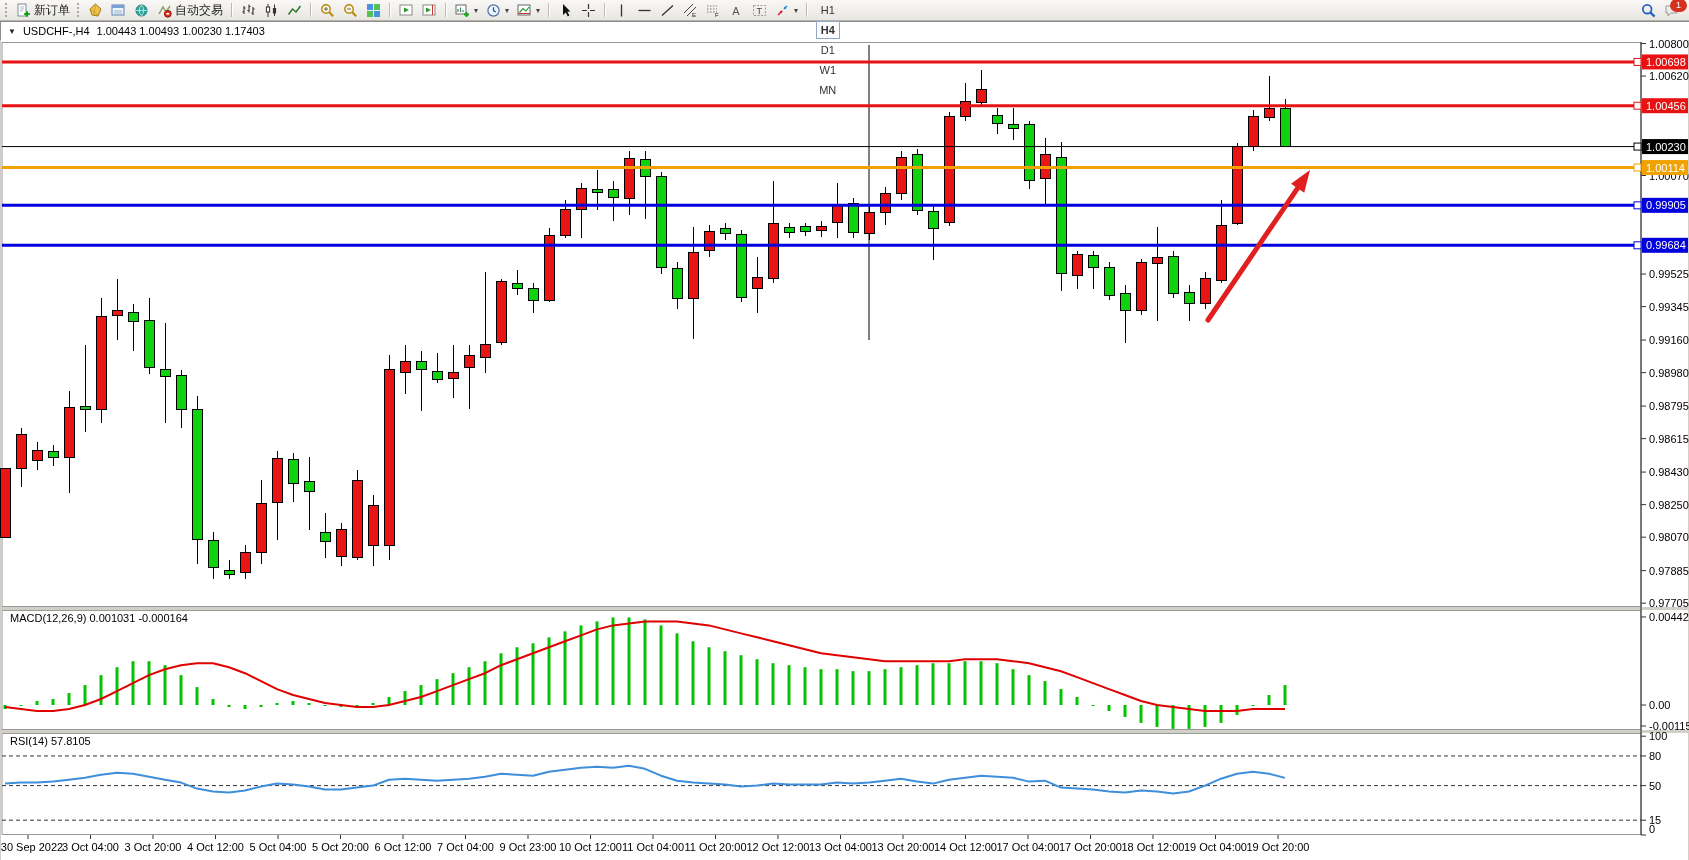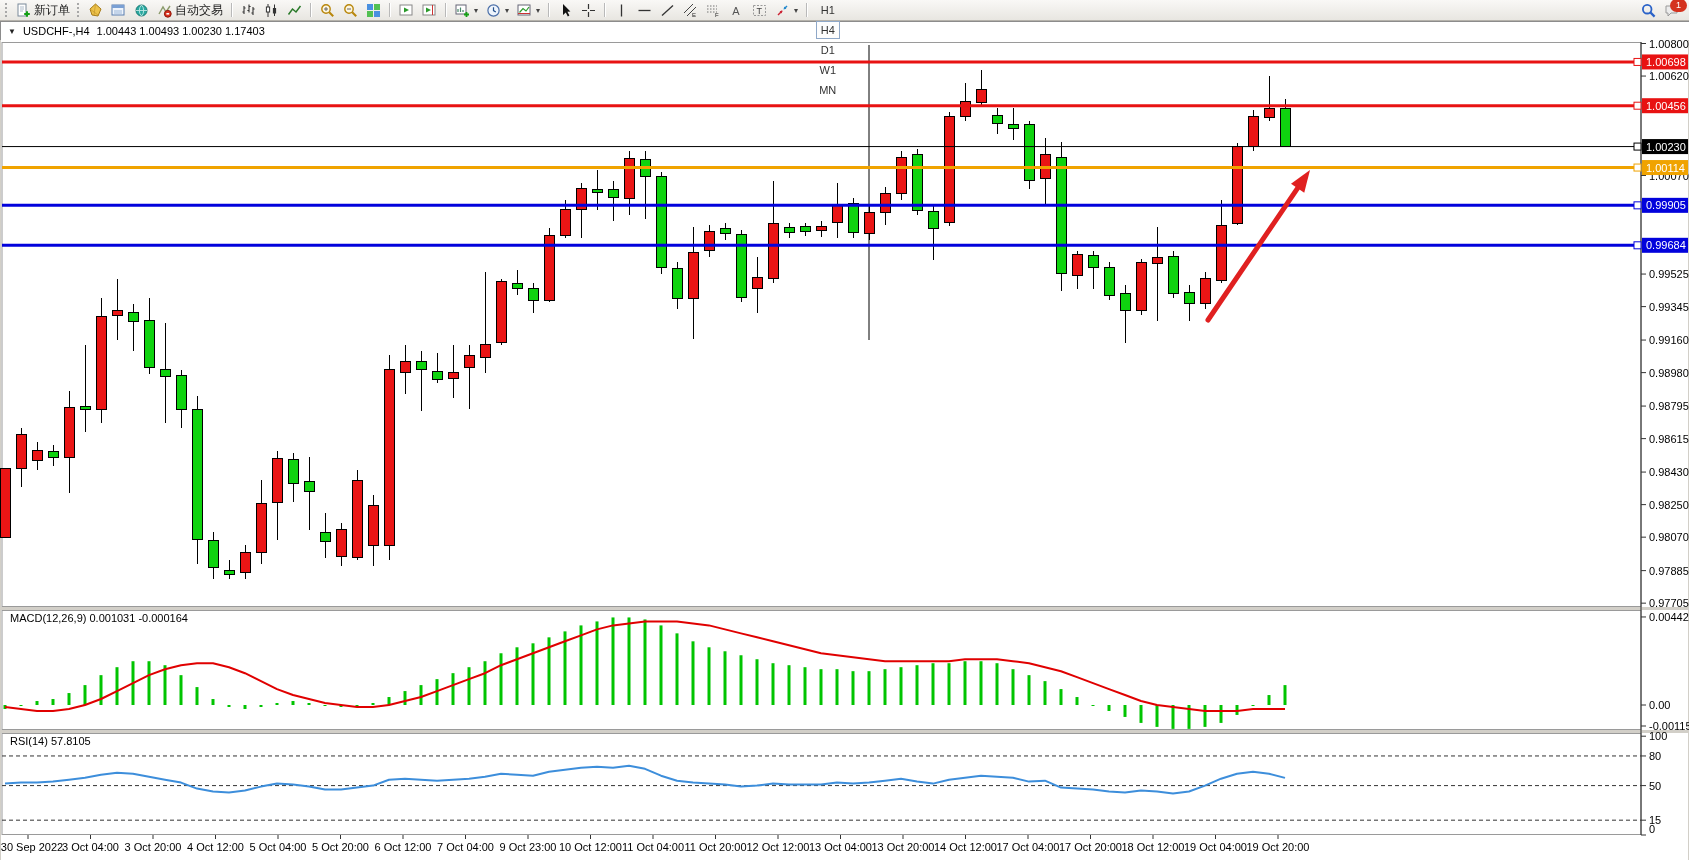--- a/index.html
+++ b/index.html
@@ -2,21 +2,21 @@
 <html><head>
 <meta charset="utf-8">
 <style>
   html,body{margin:0;padding:0;width:1689px;height:860px;overflow:hidden;
     background:#e9e7e2;font-family:"Liberation Sans","DejaVu Sans",sans-serif;}
   .toolbar{position:absolute;top:0;left:0;right:0;height:20px;
     background:linear-gradient(#f9f8f6,#e8e6e1);border-bottom:1px solid #b5b2ab;
     display:flex;align-items:center;padding:0 2px;z-index:5;}
   .tb-btn{display:inline-flex;align-items:center;gap:3px;height:18px;padding:4px 3px;
     border:1px solid transparent;background:transparent;font-size:12px;color:#222;cursor:default;}
-  .tb-btn.active{background:#fdfdfd;border:1px solid #8fa8c8;}
+  .tb-btn.active{background:#fdfdfd;border:1px solid #8fa8c8;font-weight:bold;}
   .tf-btn{font-size:11px;padding:0 4px;color:#333;}
   .sep{width:1px;height:14px;background:#b9b9b9;border-right:1px solid #fff;margin:0 4px;}
   .grip{width:2px;height:14px;border-left:2px dotted #a8a8a8;margin:0 3px;}
   .ic{width:15px;height:15px;display:block;}
   .dd{font-size:8px;color:#444;margin-left:1px;}
   .toolbar-right{margin-left:auto;display:flex;align-items:center;gap:8px;padding-right:8px;}
   .badge{position:absolute;top:-4px;right:-8px;min-width:13px;height:13px;border-radius:8px;
     background:#d4321e;color:#fff;font-size:9px;line-height:13px;text-align:center;padding:0 2px;}
   .chat-wrap{position:relative;}
   .chart-window{position:absolute;top:21px;left:0;width:1687px;height:838px;

